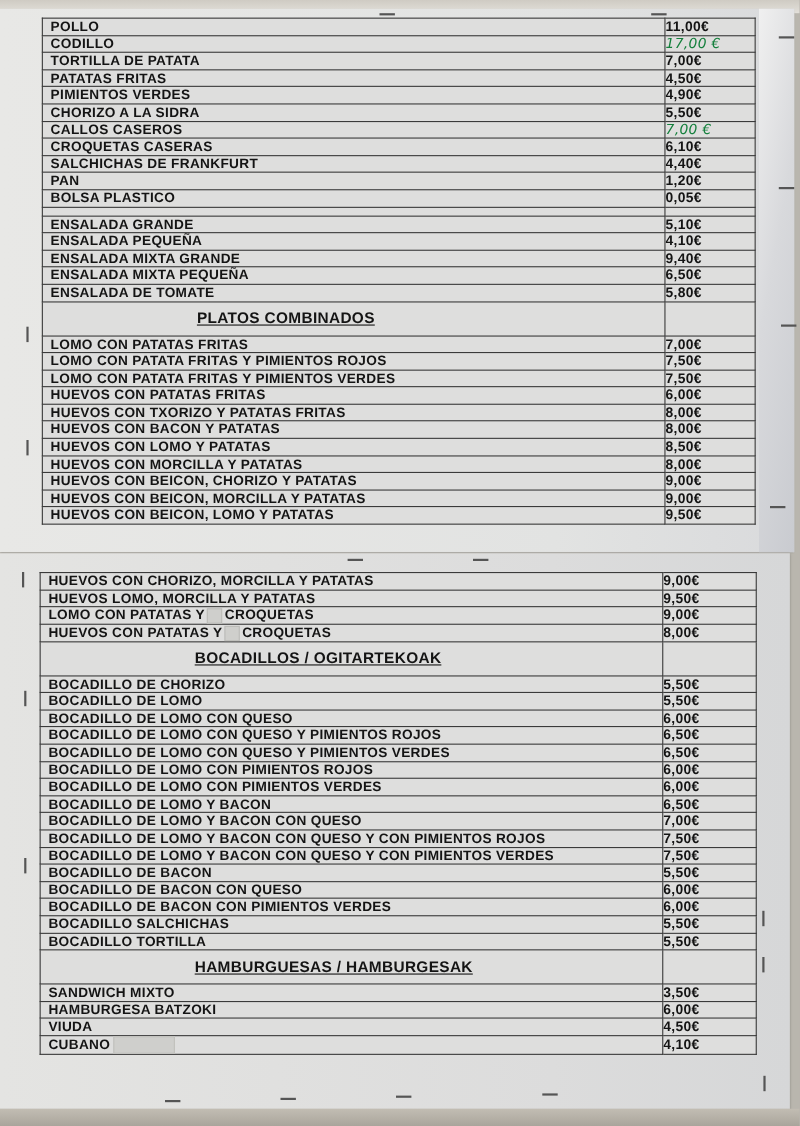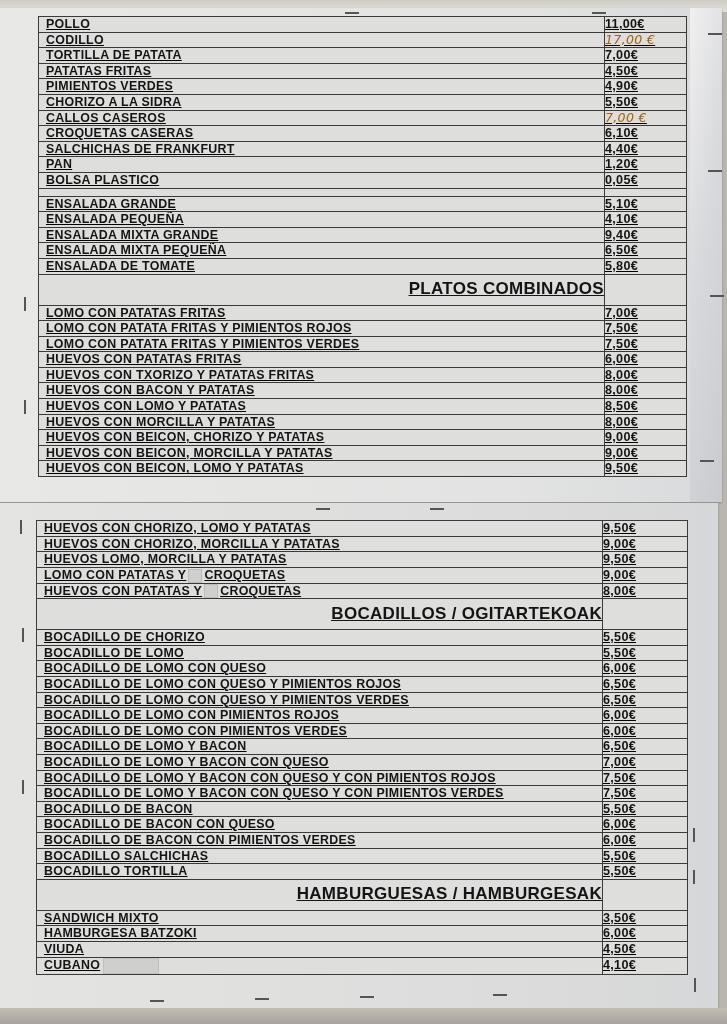--- a/index.html
+++ b/index.html
@@ -25,40 +25,39 @@
     position: absolute; left: 690px; top: 8px; width: 32px; height: 494px;
     background: linear-gradient(100deg, #f0f0f0 0%, #d8d9dc 45%, #c9cbd0 100%);
   }
   .bottom-strip {
     position: absolute; left: 0; top: 1008px; width: 727px; height: 16px;
     background: linear-gradient(#c2bdb3, #a9a49b);
   }
   table.menu {
     position: absolute; border-collapse: collapse; table-layout: fixed;
     background: #dededd;
-    text-decoration: underline;
   }
   table.menu td {
     border: 1px solid #3a3a3a; padding: 0 0 0 7px;
     font-weight: bold; font-size: 12.4px; color: #141414;
     height: 14.6px; line-height: 14.6px; white-space: nowrap; overflow: hidden;
     letter-spacing: 0.3px;
   }
   table.menu td.price {
     padding: 0 8px 0 0; font-size: 12.6px;
   }
   table.menu tr.gap td { height: 7px; line-height: 7px; }
   table.menu tr.section td {
-    height: 30px; text-align: right; text-decoration: underline; padding: 0;
-    font-size: 17px;
+    height: 30px; text-align: left; text-decoration: underline; padding: 0;
+    font-size: 14px;
   }
   table.menu tr.section td.desc { padding-left: 140px; }
   #tbl1 { left: 38px; top: 16px; width: 648px; }
   #tbl2 { left: 36px; top: 520px; width: 651px; }
-  .hand { color: #a16207; font-family: "DejaVu Sans", sans-serif; font-weight: normal; font-style: italic; }
+  .hand { color: #15803d; font-family: "DejaVu Sans", sans-serif; font-weight: normal; font-style: italic; }
   .tape {
     display: inline-block; width: 54px; height: 14px; background: #cfcfcc;
     vertical-align: middle; margin-left: 3px; border: 1px solid #c0c0bc;
   }
   .tape-small {
     display: inline-block; width: 12px; height: 12px; background: #cfcfcc;
     vertical-align: middle; margin: 0 2px; border: 1px solid #bcbcb8;
   }
   .staple {
     position: absolute; width: 14px; height: 2px; background: #555;
@@ -199,24 +198,20 @@
 </table>
 
 <div class="sheet sheet2"></div>
 
 <table class="menu" id="tbl2">
   <colgroup>
       <col style="width:566px">
       <col style="width:85px">
     </colgroup>
   <tbody>
-    <tr>
-        <td class="desc">HUEVOS CON CHORIZO, LOMO Y PATATAS</td>
-        <td class="price">9,50€</td>
-      </tr>
     <tr>
         <td class="desc">HUEVOS CON CHORIZO, MORCILLA Y PATATAS</td>
         <td class="price">9,00€</td>
       </tr>
     <tr>
         <td class="desc">HUEVOS LOMO, MORCILLA Y PATATAS</td>
         <td class="price">9,50€</td>
       </tr>
     <tr>
         <td class="desc"><span>LOMO  CON PATATAS Y</span><span class="tape-small"></span><span>CROQUETAS</span></td>

